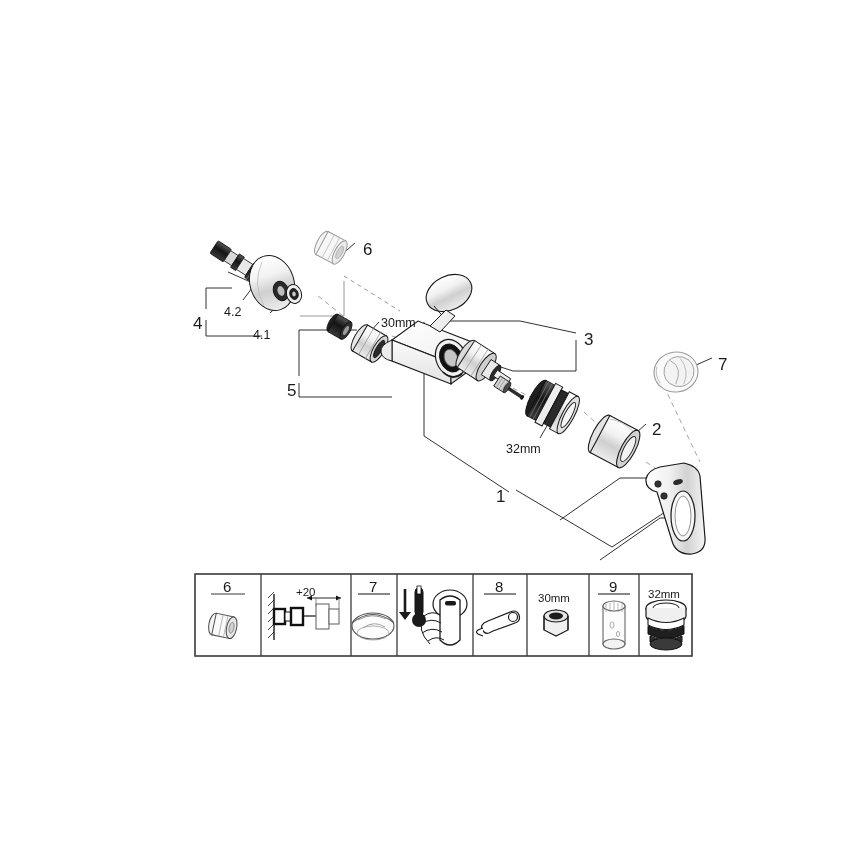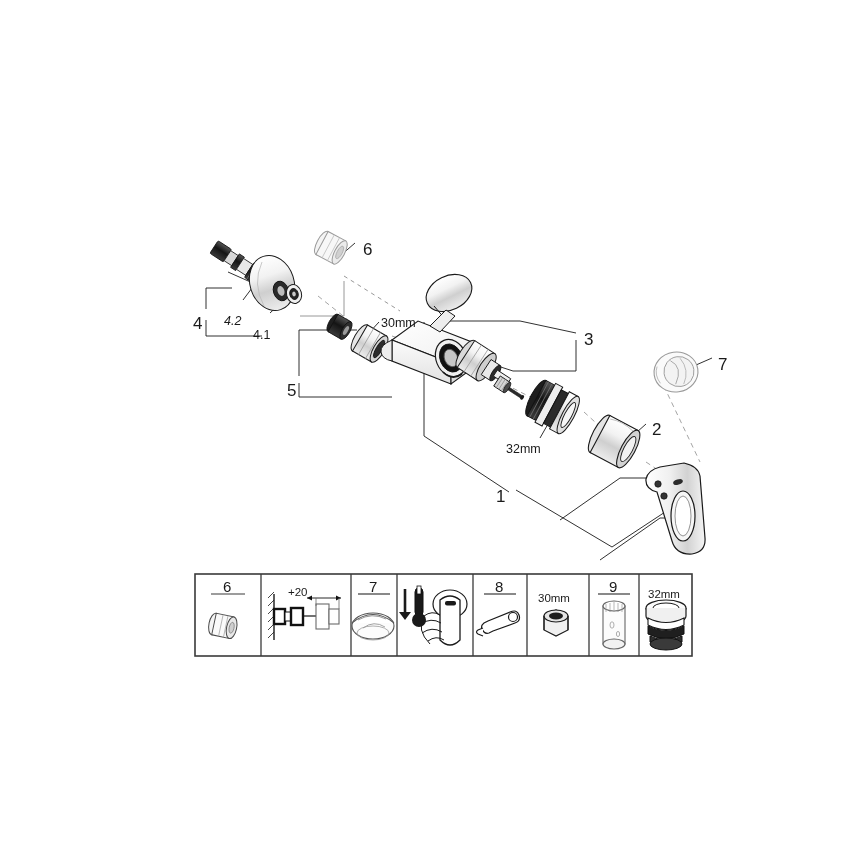--- a/index.html
+++ b/index.html
@@ -384,29 +384,29 @@
         <ellipse cx="666" cy="644" rx="16" ry="6" fill="#3a3a3a" stroke="#111" stroke-width="1"></ellipse>
       </g>
     </g>
   </svg>
 
   <div class="lbl lbl-major" style="left:496px; top:487px;">1</div>
   <div class="lbl lbl-major" style="left:652px; top:420px;">2</div>
   <div class="lbl lbl-major" style="left:584px; top:330px;">3</div>
   <div class="lbl lbl-major" style="left:193px; top:314px;">4</div>
   <div class="lbl lbl-minor" style="left:253px; top:328px;">4.1</div>
-  <div class="lbl lbl-minor" style="left:224px; top:314px;font-style:italic;">4.2</div>
+  <div class="lbl lbl-minor" style="left:224px; top:305px;">4.2</div>
   <div class="lbl lbl-major" style="left:287px; top:381px;">5</div>
   <div class="lbl lbl-major" style="left:363px; top:240px;">6</div>
   <div class="lbl lbl-major" style="left:718px; top:355px;">7</div>
 
   <div class="lbl lbl-dim" style="left:381px; top:316px;">30mm</div>
   <div class="lbl lbl-dim" style="left:506px; top:442px;">32mm</div>
 
   <div class="lbl cell-num" style="left:223px; top:578px;">6</div>
-  <div class="lbl cell-dim" style="left:288px; top:586px;">+20</div>
+  <div class="lbl cell-dim" style="left:296px; top:586px;">+20</div>
   <div class="lbl cell-num" style="left:369px; top:578px;">7</div>
   <div class="lbl cell-num" style="left:495px; top:578px;">8</div>
   <div class="lbl cell-dim" style="left:538px; top:592px;">30mm</div>
   <div class="lbl cell-num" style="left:609px; top:578px;">9</div>
   <div class="lbl cell-dim" style="left:648px; top:588px;">32mm</div>
 
 </div>
 
 </body></html>

